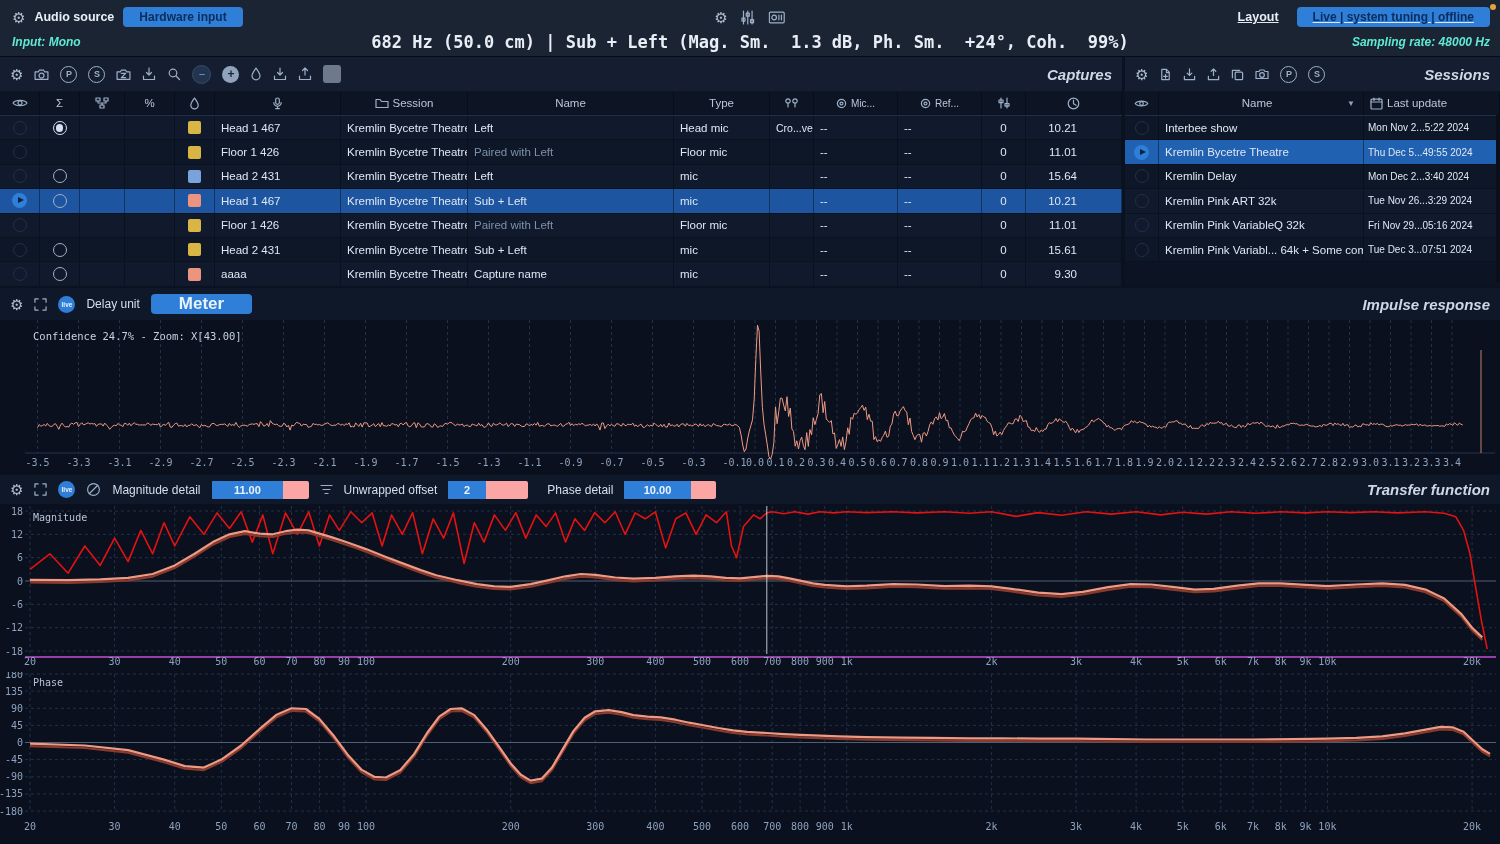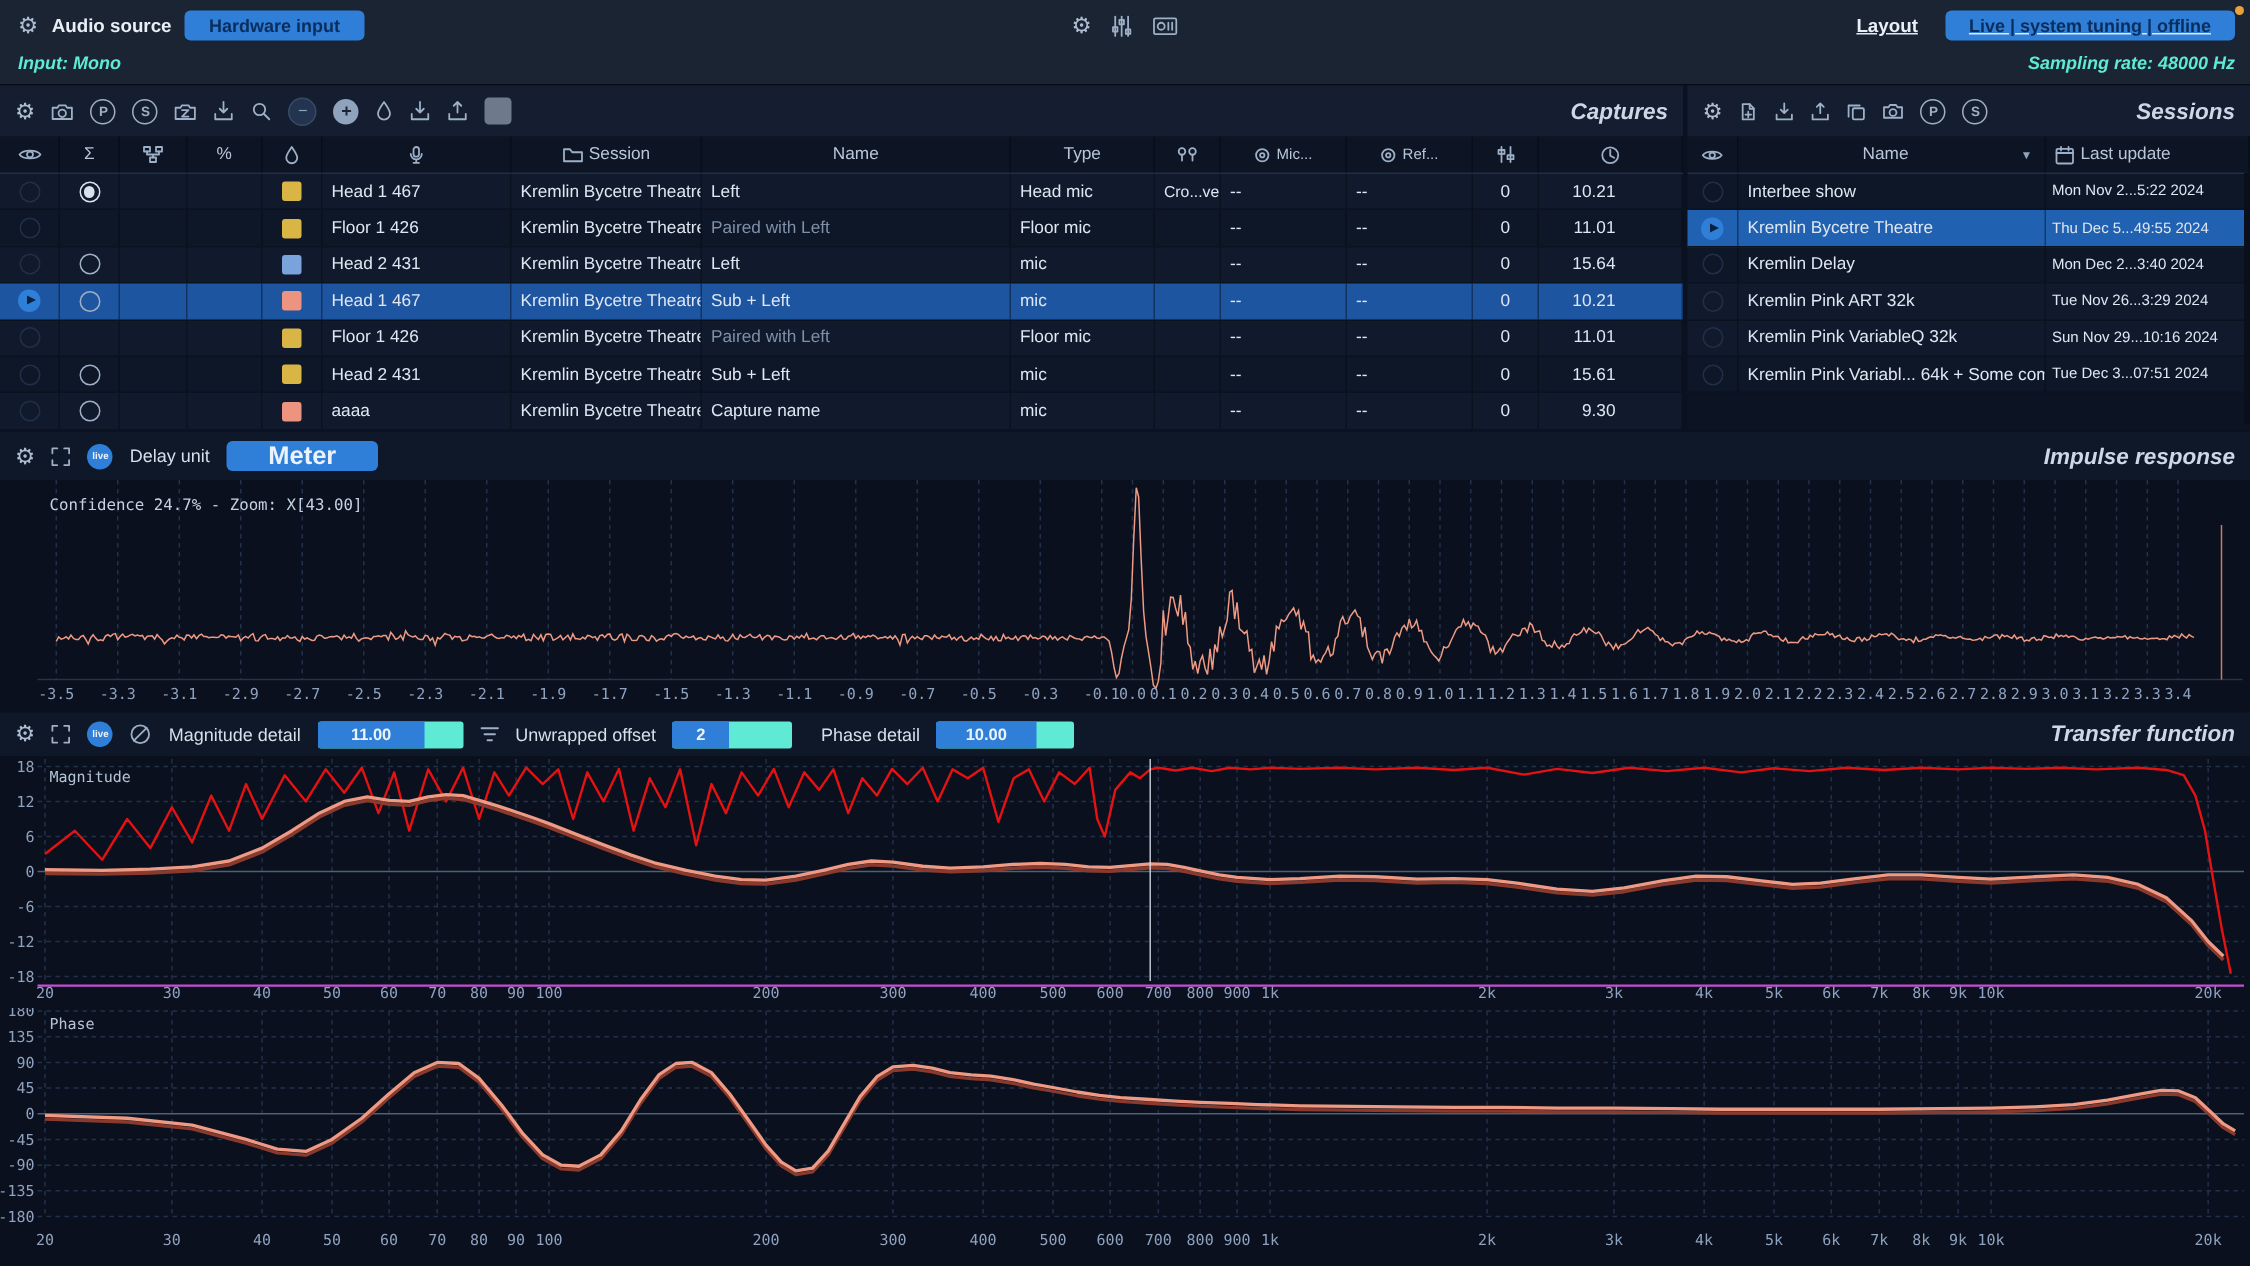--- a/index.html
+++ b/index.html
@@ -65,21 +65,21 @@
   .play-ic::after{content:'';position:absolute;left:5.6px;top:4px;border-left:6px solid #0a2140;
                   border-top:3.6px solid transparent;border-bottom:3.6px solid transparent;}
   .swatch{width:13px;height:13px;border-radius:2px;margin:0 auto;display:block;}
   .ses-scroll{position:absolute;right:0;top:58px;bottom:4px;width:4px;background:#0a0f1b;}
   
   .impulse{top:288px;left:0;right:0;height:186px;background:#0a101d;}
   .impulse .ptoolbar{height:32px;background:#0f1828;}
   .transfer{top:475px;left:0;right:0;height:369px;background:#0a101d;}
   .transfer .ptoolbar{height:29px;background:#0f1828;}
   .lbl{font-size:12px;color:#d7dfeb;}
-  .spin{height:18px;border-radius:2px;background:#5eead4;overflow:hidden;display:flex;align-items:flex-start;}
+  .spin{height:18px;border-radius:2px;background:#fca5a5;overflow:hidden;display:flex;align-items:flex-start;}
   .spin-fill{height:100%;background:#2f7fd9;display:flex;align-items:center;justify-content:center;
              color:#eaf2fa;font-size:11px;font-weight:700;}
   .tick{font:10px "DejaVu Sans Mono",monospace;fill:#8ea2bf;}
   .olabel{font:10px "DejaVu Sans Mono",monospace;fill:#b6c4d8;}
   .conf{font:10.5px "DejaVu Sans Mono",monospace;fill:#c6d2e2;}
   .grid{stroke:#22304a;stroke-width:1;stroke-dasharray:3 3;}
   .grid0{stroke:#4e6078;stroke-width:1;}
 </style>
 </head>
 <body>
@@ -111,20 +111,21 @@
             </svg>
         </span>
       </div>
       <div class="tb-right">
         <span class="tb-title">Layout</span>
         <span class="btn-blue">Live | system tuning | offline</span>
       </div>
     </div>
     <div class="tb-r2">
       <span class="tb-io-label tb-input">Input: Mono</span>
+      <span class="tb-status">682 Hz (50.0 cm) | Sub + Left (Mag. Sm.  1.3 dB, Ph. Sm.  +24°, Coh.  99%)</span>
       <span class="tb-io-label tb-sr">Sampling rate: 48000 Hz</span>
     </div>
     <span class="orange-dot"></span>
   </header>
 
   <section class="panel captures">
     <div class="ptoolbar">
       <span class="ic gear">⚙</span>
       <span class="ic">
           <svg viewBox="0 0 14 12" width="15" height="13">
@@ -509,21 +510,21 @@
             <span class="ghost-circle"></span>
           </div>
           <div class="cc c-left">Kremlin Pink ART 32k</div>
           <div class="cc c-left" style="font-size:10px;padding-left:4px">Tue Nov 26...3:29 2024</div>
         </div>
         <div class="trow ses-grid">
           <div class="cc c-center">
             <span class="ghost-circle"></span>
           </div>
           <div class="cc c-left">Kremlin Pink VariableQ 32k</div>
-          <div class="cc c-left" style="font-size:10px;padding-left:4px">Sun Nov 29...10:16 2024</div>
+          <div class="cc c-left" style="font-size:10px;padding-left:4px">Fri Nov 29...05:16 2024</div>
         </div>
         <div class="trow ses-grid alt">
           <div class="cc c-center">
             <span class="ghost-circle"></span>
           </div>
           <div class="cc c-left">Kremlin Pink Variabl... 64k + Some comments</div>
           <div class="cc c-left" style="font-size:10px;padding-left:4px">Tue Dec 3...07:51 2024</div>
         </div>
       </div>
     <div class="ses-scroll"></div>

